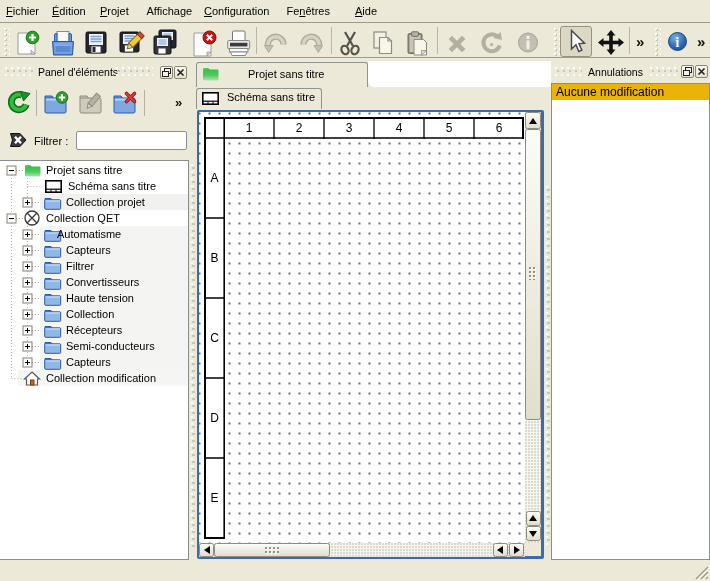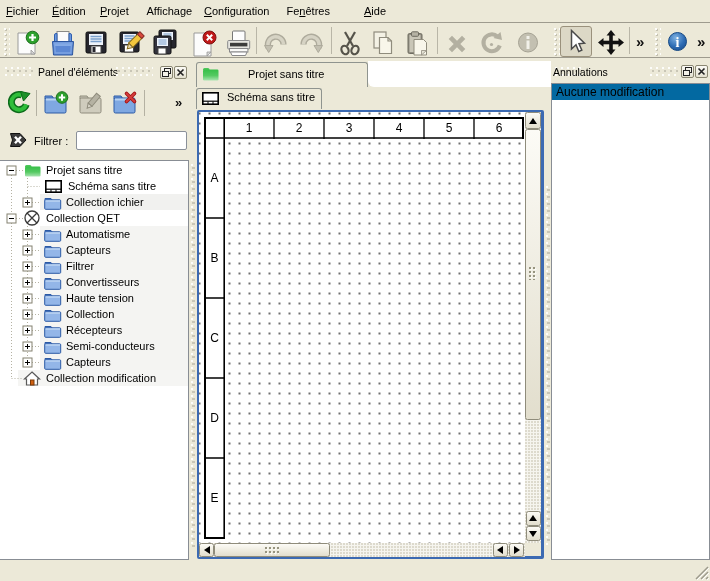--- a/index.html
+++ b/index.html
@@ -37,21 +37,21 @@
 </head>
 <body>
 
 <div id="menubar">
   <span style="left:6px"><u>F</u>ichier</span>
   <span style="left:52px"><u>É</u>dition</span>
   <span style="left:100px"><u>P</u>rojet</span>
   <span style="left:146.5px">Afficha<u>g</u>e</span>
   <span style="left:204px"><u>C</u>onfiguration</span>
   <span style="left:286.5px">Fe<u>n</u>êtres</span>
-  <span style="left:364px"><u>A</u>ide</span>
+  <span style="left:355px"><u>A</u>ide</span>
 </div>
 
 <div id="toolbar">
   <div class="handle" style="left:3px"></div>
   <svg class="abs" style="left:14px;top:5px" width="540" height="30" viewBox="0 0 540 30">
 
     <g>
       <path d="M4 7 L17 7 L21 11 L21 28 L4 28 Z" fill="#fcfcfc" stroke="#9a9a9a" stroke-width="1" transform="translate(0,-3)"></path>
       <path d="M17 25 L21 25 L17 21 Z" fill="#d8d8d8" stroke="#9a9a9a" stroke-width="0.8"></path>
       <circle cx="18.5" cy="8.5" r="6.3" fill="#2da12d" stroke="#1b6e1b"></circle>
@@ -437,23 +437,23 @@
     </g>
 
     <g transform="translate(24,211)">
       <path d="M8 1 L15.5 8 L13.5 8 L13.5 14 L2.5 14 L2.5 8 L0.5 8 Z" fill="#fff" stroke="#5a5a5a" stroke-width="1.2"></path>
       <rect x="6.5" y="9" width="3.5" height="5" fill="#d06010" stroke="#7a3a08"></rect>
     </g>
   </svg>
 
   <div class="abs" style="left:46px;top:162px;width:140px;height:16px;line-height:16px">Projet sans titre</div>
   <div class="abs" style="left:68px;top:178px;width:120px;height:16px;line-height:16px">Schéma sans titre</div>
-  <div class="abs" style="left:66px;top:194px;width:120px;height:16px;line-height:16px">Collection ichier</div>
+  <div class="abs" style="left:66px;top:194px;width:120px;height:16px;line-height:16px">Collection projet</div>
   <div class="abs" style="left:46px;top:210px;width:140px;height:16px;line-height:16px">Collection QET</div>
-  <div class="abs" style="left:66px;top:226px;width:120px;height:16px;line-height:16px">Automatisme</div>
+  <div class="abs" style="left:57px;top:226px;width:120px;height:16px;line-height:16px">Automatisme</div>
   <div class="abs" style="left:66px;top:242px;width:120px;height:16px;line-height:16px">Capteurs</div>
   <div class="abs" style="left:66px;top:258px;width:120px;height:16px;line-height:16px">Filtrer</div>
   <div class="abs" style="left:66px;top:274px;width:120px;height:16px;line-height:16px">Convertisseurs</div>
   <div class="abs" style="left:66px;top:290px;width:120px;height:16px;line-height:16px">Haute tension</div>
   <div class="abs" style="left:66px;top:306px;width:120px;height:16px;line-height:16px">Collection</div>
   <div class="abs" style="left:66px;top:322px;width:120px;height:16px;line-height:16px">Récepteurs</div>
   <div class="abs" style="left:66px;top:338px;width:125px;height:16px;line-height:16px">Semi-conducteurs</div>
   <div class="abs" style="left:66px;top:354px;width:120px;height:16px;line-height:16px">Capteurs</div>
   <div class="abs" style="left:46px;top:370px;width:140px;height:16px;line-height:16px">Collection modification</div>
 
@@ -556,33 +556,33 @@
     background-image: radial-gradient(circle at 1.2px 1.2px, #97947f 1px, rgba(0,0,0,0) 1.2px), radial-gradient(circle at 2.4px 2.4px, #fbfaf3 1px, rgba(0,0,0,0) 1.2px);
     background-size:4px 4px"></div>
   <div class="sbtn" style="left:492.5px;top:543px;width:15px;height:13.5px"></div>
   <div class="tri" style="left:497px;top:546px;border-top:4.5px solid transparent;border-bottom:4.5px solid transparent;border-right:6px solid #000"></div>
   <div class="sbtn" style="left:508.5px;top:543px;width:15px;height:13.5px"></div>
   <div class="tri" style="left:513.5px;top:546px;border-top:4.5px solid transparent;border-bottom:4.5px solid transparent;border-left:6px solid #000"></div>
 </div>
 
 <div id="rightdock">
   <div class="dockdots" style="left:554px;width:28px;top:66px;position:absolute"></div>
-  <div class="abs" style="left:553px;top:66px;width:125px;text-align:left;font-size:10.5px">Annulations</div>
+  <div class="abs" style="left:553px;top:66px;width:125px;text-align:center;font-size:10.5px">Annulations</div>
   <div class="dockdots" style="left:649px;width:30px;top:66px;position:absolute"></div>
   <div class="dockbtn" style="left:681px;top:65px"></div>
   <svg class="abs" style="left:681px;top:65px" width="13" height="13" viewBox="0 0 13 13" fill="none" stroke="#222">
     <rect x="4.5" y="2.5" width="6" height="5"></rect>
       <rect x="2.5" y="5.5" width="6" height="5" fill="#f4f2e8"></rect>
   </svg>
   <div class="dockbtn" style="left:695px;top:65px"></div>
   <svg class="abs" style="left:695px;top:65px" width="13" height="13" viewBox="0 0 13 13">
     <path d="M3.5 3.5 L9.5 9.5 M9.5 3.5 L3.5 9.5" stroke="#222" stroke-width="1.6"></path>
   </svg>
   <div class="abs" style="left:551px;top:83px;width:159px;height:477px;background:#fff;border:1px solid #888d94">
-    <div style="background:#0369a1;height:16px;line-height:16px;padding-left:4px;font-size:12px">Aucune modification</div>
+    <div style="background:#eab308;height:16px;line-height:16px;padding-left:4px;font-size:12px">Aucune modification</div>
   </div>
 
   <div class="abs" style="left:545px;top:185px;width:6px;height:360px;
     background-image: radial-gradient(circle at 2px 2px, #fdfdfa 1.2px, rgba(0,0,0,0) 1.4px), radial-gradient(circle at 3.5px 5px, #c9c6b6 1.2px, rgba(0,0,0,0) 1.4px);
     background-size:6px 7px"></div>
 </div>
 
 <div class="abs" style="left:0;top:561px;width:710px;height:20px;background:#ece9d8"></div>
 <svg class="abs" style="left:693px;top:564px" width="16" height="16" viewBox="0 0 16 16">
   <g stroke="#9c9a8b" stroke-width="1.5">

